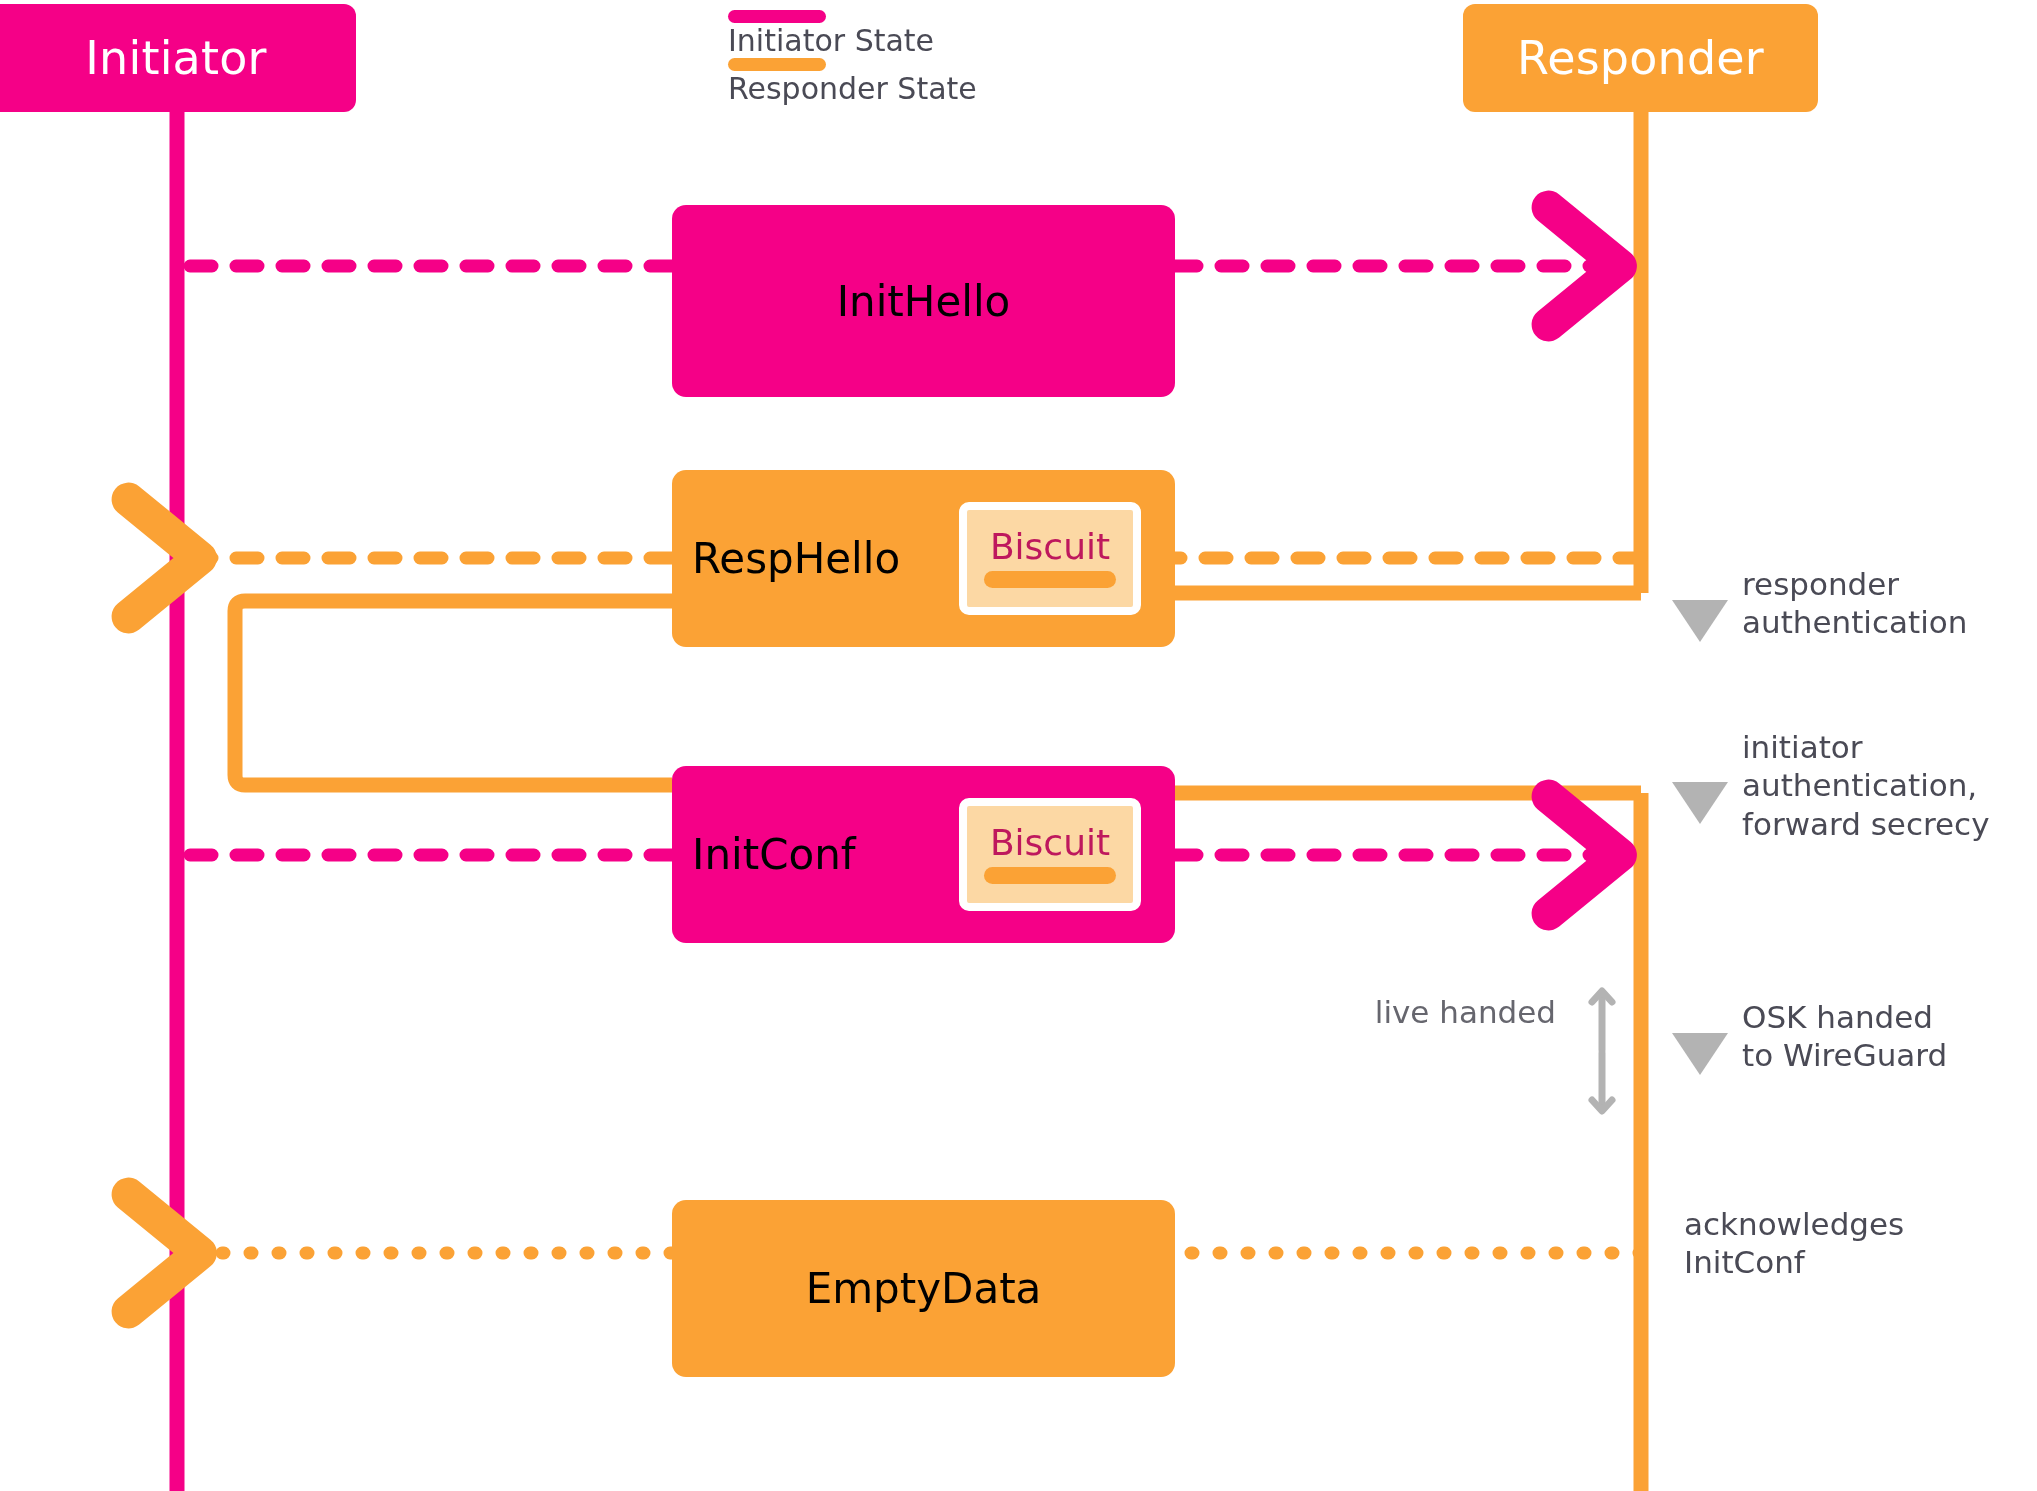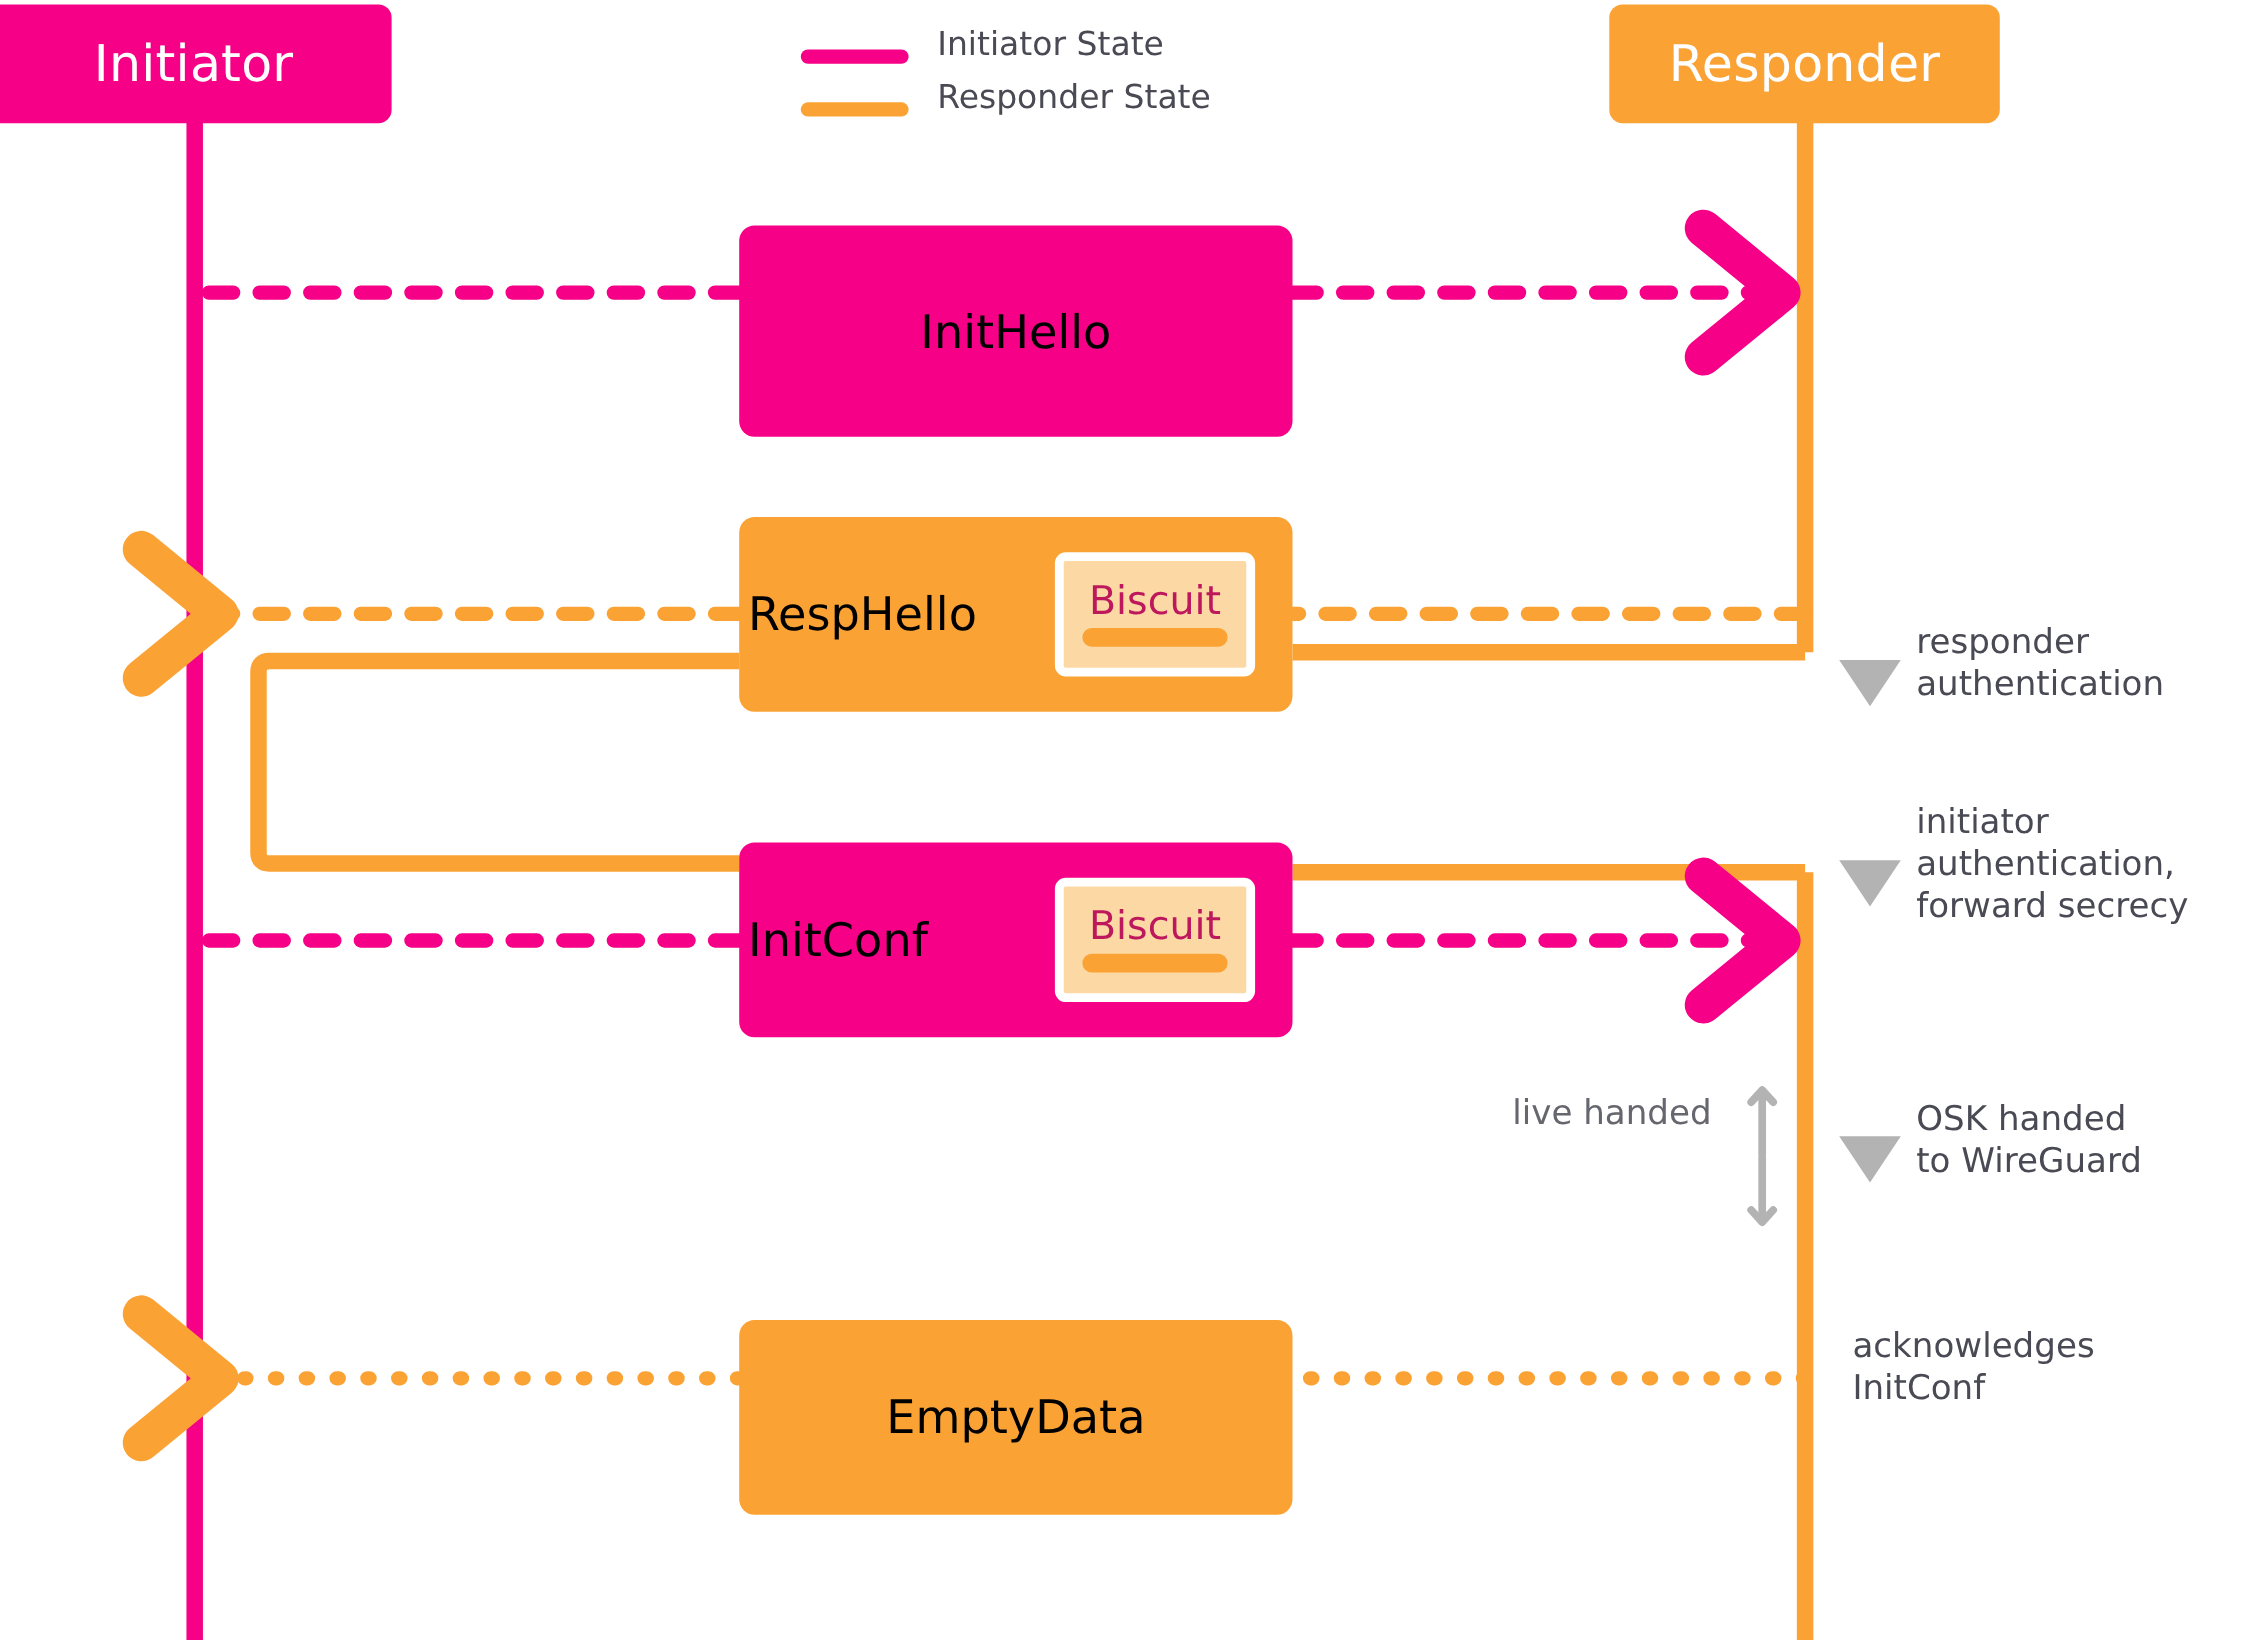--- a/index.html
+++ b/index.html
@@ -57,22 +57,23 @@
 
   
   #legend {
     position: absolute;
     left: 728px;
     top: 10px;
     width: 420px;
   }
   .legend-row {
     display: flex;
-    align-items: flex-end;
+    align-items: flex-start;
     height: 48px;
+    flex-direction: column;
   }
   .legend-swatch {
     width: 98px;
     height: 13px;
     border-radius: 7px;
     margin-right: 26px;
   }
   .legend-swatch.pink { background: #f50087; }
   .legend-swatch.orange { background: #fba235; }
   .legend-label {
@@ -97,21 +98,21 @@
   .msg-label {
     font-size: 42px;
     color: #000000;
     font-family: "DejaVu Sans", sans-serif;
     white-space: nowrap;
   }
   .msg-box.centered {
     justify-content: center;
   }
   .msg-box.with-biscuit .msg-label {
-    margin-left: 8px;
+    margin-left: 20px;
   }
 
   
   .biscuit {
     position: absolute;
     width: 182px;
     height: 113px;
     background: #fcd8a4;
     border: 8px solid #ffffff;
     border-radius: 10px;

